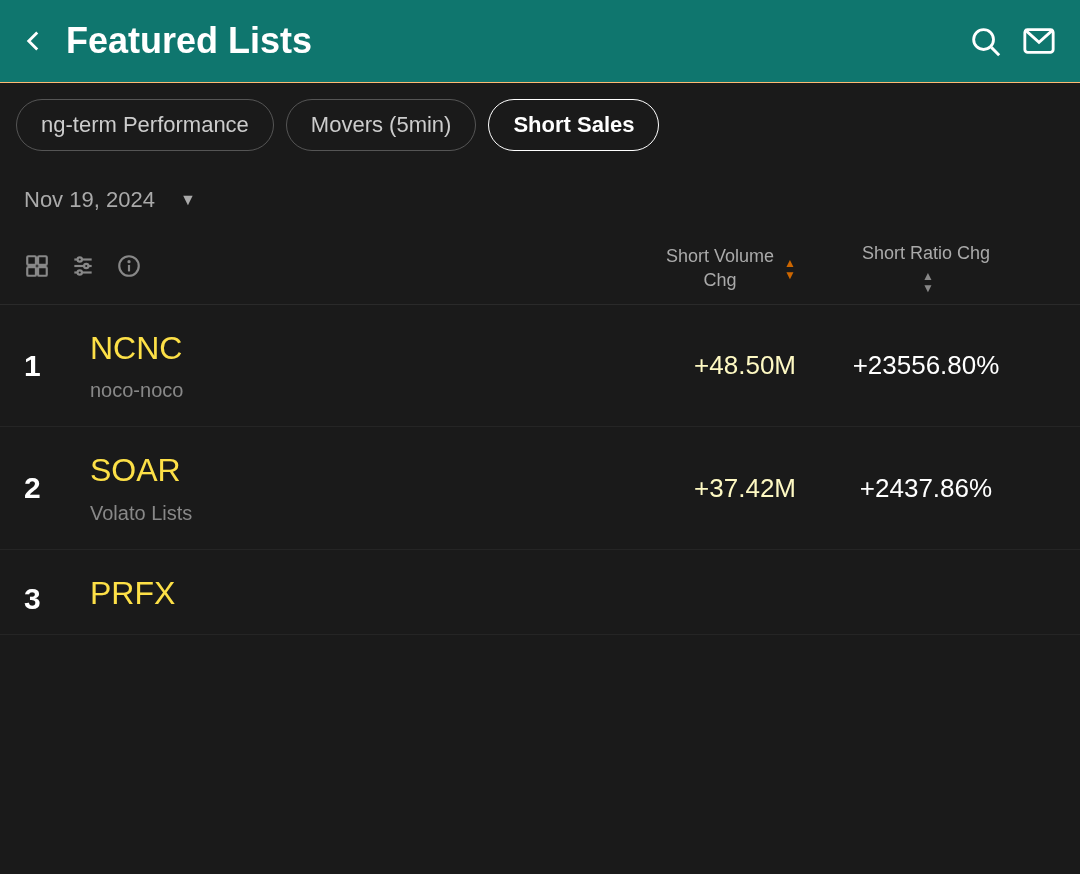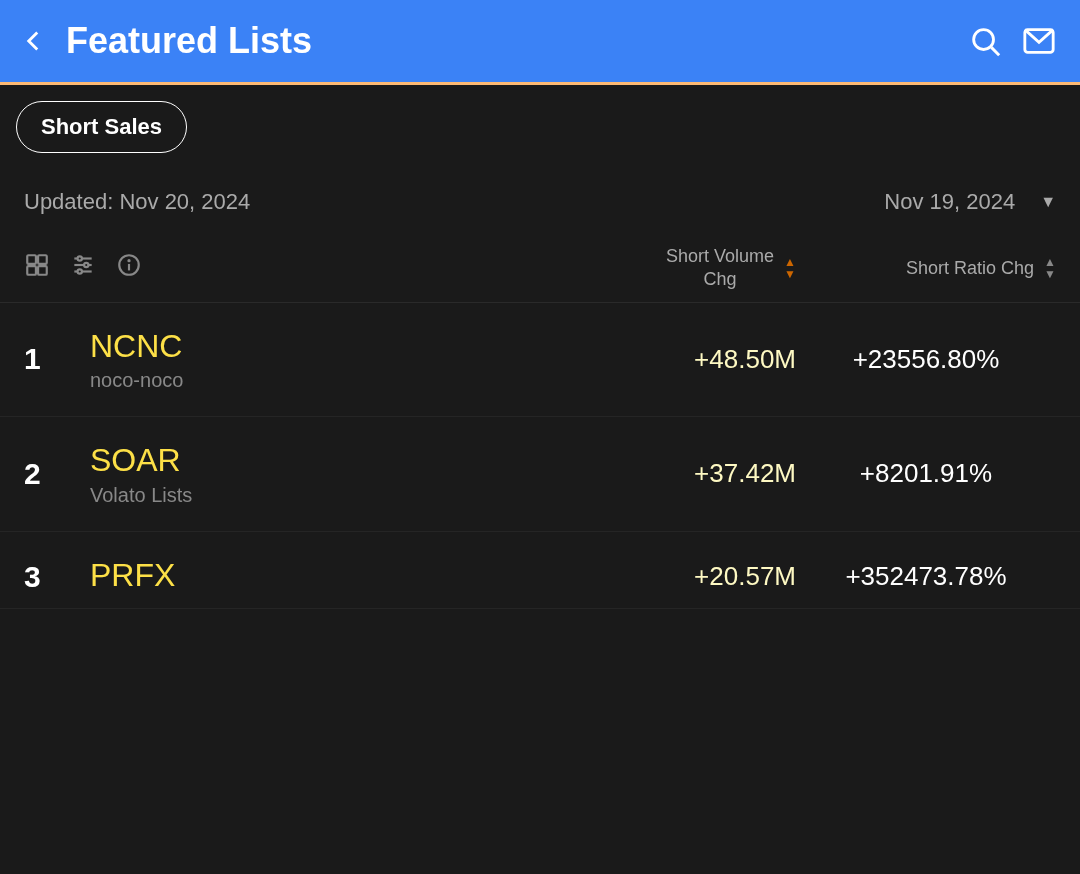--- a/index.html
+++ b/index.html
@@ -15,22 +15,22 @@
       width: 1080px;
       min-height: 874px;
       overflow-x: hidden;
     }
 
     
     .header {
       display: flex;
       align-items: center;
       padding: 20px 24px 20px 16px;
-      background-color: #3b82f6;
-      border-bottom: 3px solid #fdba74;
+      background-color: #0f766e;
+      border-bottom: 1px solid #fdba74;
     }
 
     .header-back {
       color: #ffffff;
       font-size: 32px;
       margin-right: 16px;
       cursor: pointer;
       line-height: 1;
       display: flex;
       align-items: center;
@@ -154,20 +154,21 @@
     }
 
     .col-header-short-vol {
       width: 230px;
       justify-content: flex-end;
     }
 
     .col-header-short-ratio {
       width: 260px;
       justify-content: flex-end;
+      flex-direction: column;
     }
 
     
     .stock-list {
       background-color: #1a1a1a;
     }
 
     .stock-row {
       display: flex;
       align-items: center;
@@ -191,21 +192,21 @@
     .stock-ticker {
       font-size: 32px;
       font-weight: 400;
       color: #fde047;
       line-height: 1.2;
     }
 
     .stock-name {
       font-size: 20px;
       color: #888888;
-      margin-top: 4px;
+      margin-top: 12px;
     }
 
     .stock-values {
       display: flex;
       align-items: center;
       gap: 0;
     }
 
     .stock-short-vol {
       width: 230px;
@@ -257,25 +258,26 @@
     <div class="header-icon">
       <svg class="icon-svg icon-large" viewBox="0 0 24 24" stroke="#ffffff" stroke-width="2" fill="none">
         <rect x="2" y="4" width="20" height="16" rx="2"></rect>
         <polyline points="2,4 12,13 22,4"></polyline>
       </svg>
     </div>
   </div>
 </div>
 
 <div class="tab-bar">
+  <div class="tab-item">ng-term Performance</div>
+  <div class="tab-item">Movers (5min)</div>
   <div class="tab-item active">Short Sales</div>
 </div>
 
 <div class="info-bar">
-  <span class="updated-text">Updated: Nov 20, 2024</span>
   <div class="date-selector">
     <span>Nov 19, 2024</span>
     <span class="arrow-down">▼</span>
   </div>
 </div>
 
 <div class="column-headers">
   <div class="col-icons">
     <span class="col-icon">
       <svg width="26" height="26" viewBox="0 0 24 24" fill="none" stroke="#888888" stroke-width="2">
@@ -336,29 +338,25 @@
   </div>
 
   <div class="stock-row">
     <span class="stock-rank">2</span>
     <div class="stock-info">
       <div class="stock-ticker">SOAR</div>
       <div class="stock-name">Volato Lists</div>
     </div>
     <div class="stock-values">
       <div class="stock-short-vol">+37.42M</div>
-      <div class="stock-short-ratio">+8201.91%</div>
+      <div class="stock-short-ratio">+2437.86%</div>
     </div>
   </div>
 
   <div class="stock-row" style="padding-bottom:10px;">
     <span class="stock-rank">3</span>
     <div class="stock-info">
       <div class="stock-ticker">PRFX</div>
       <div class="stock-name"></div>
     </div>
-    <div class="stock-values">
-      <div class="stock-short-vol">+20.57M</div>
-      <div class="stock-short-ratio">+352473.78%</div>
-    </div>
   </div>
 
 </div>
 
 </body></html>

